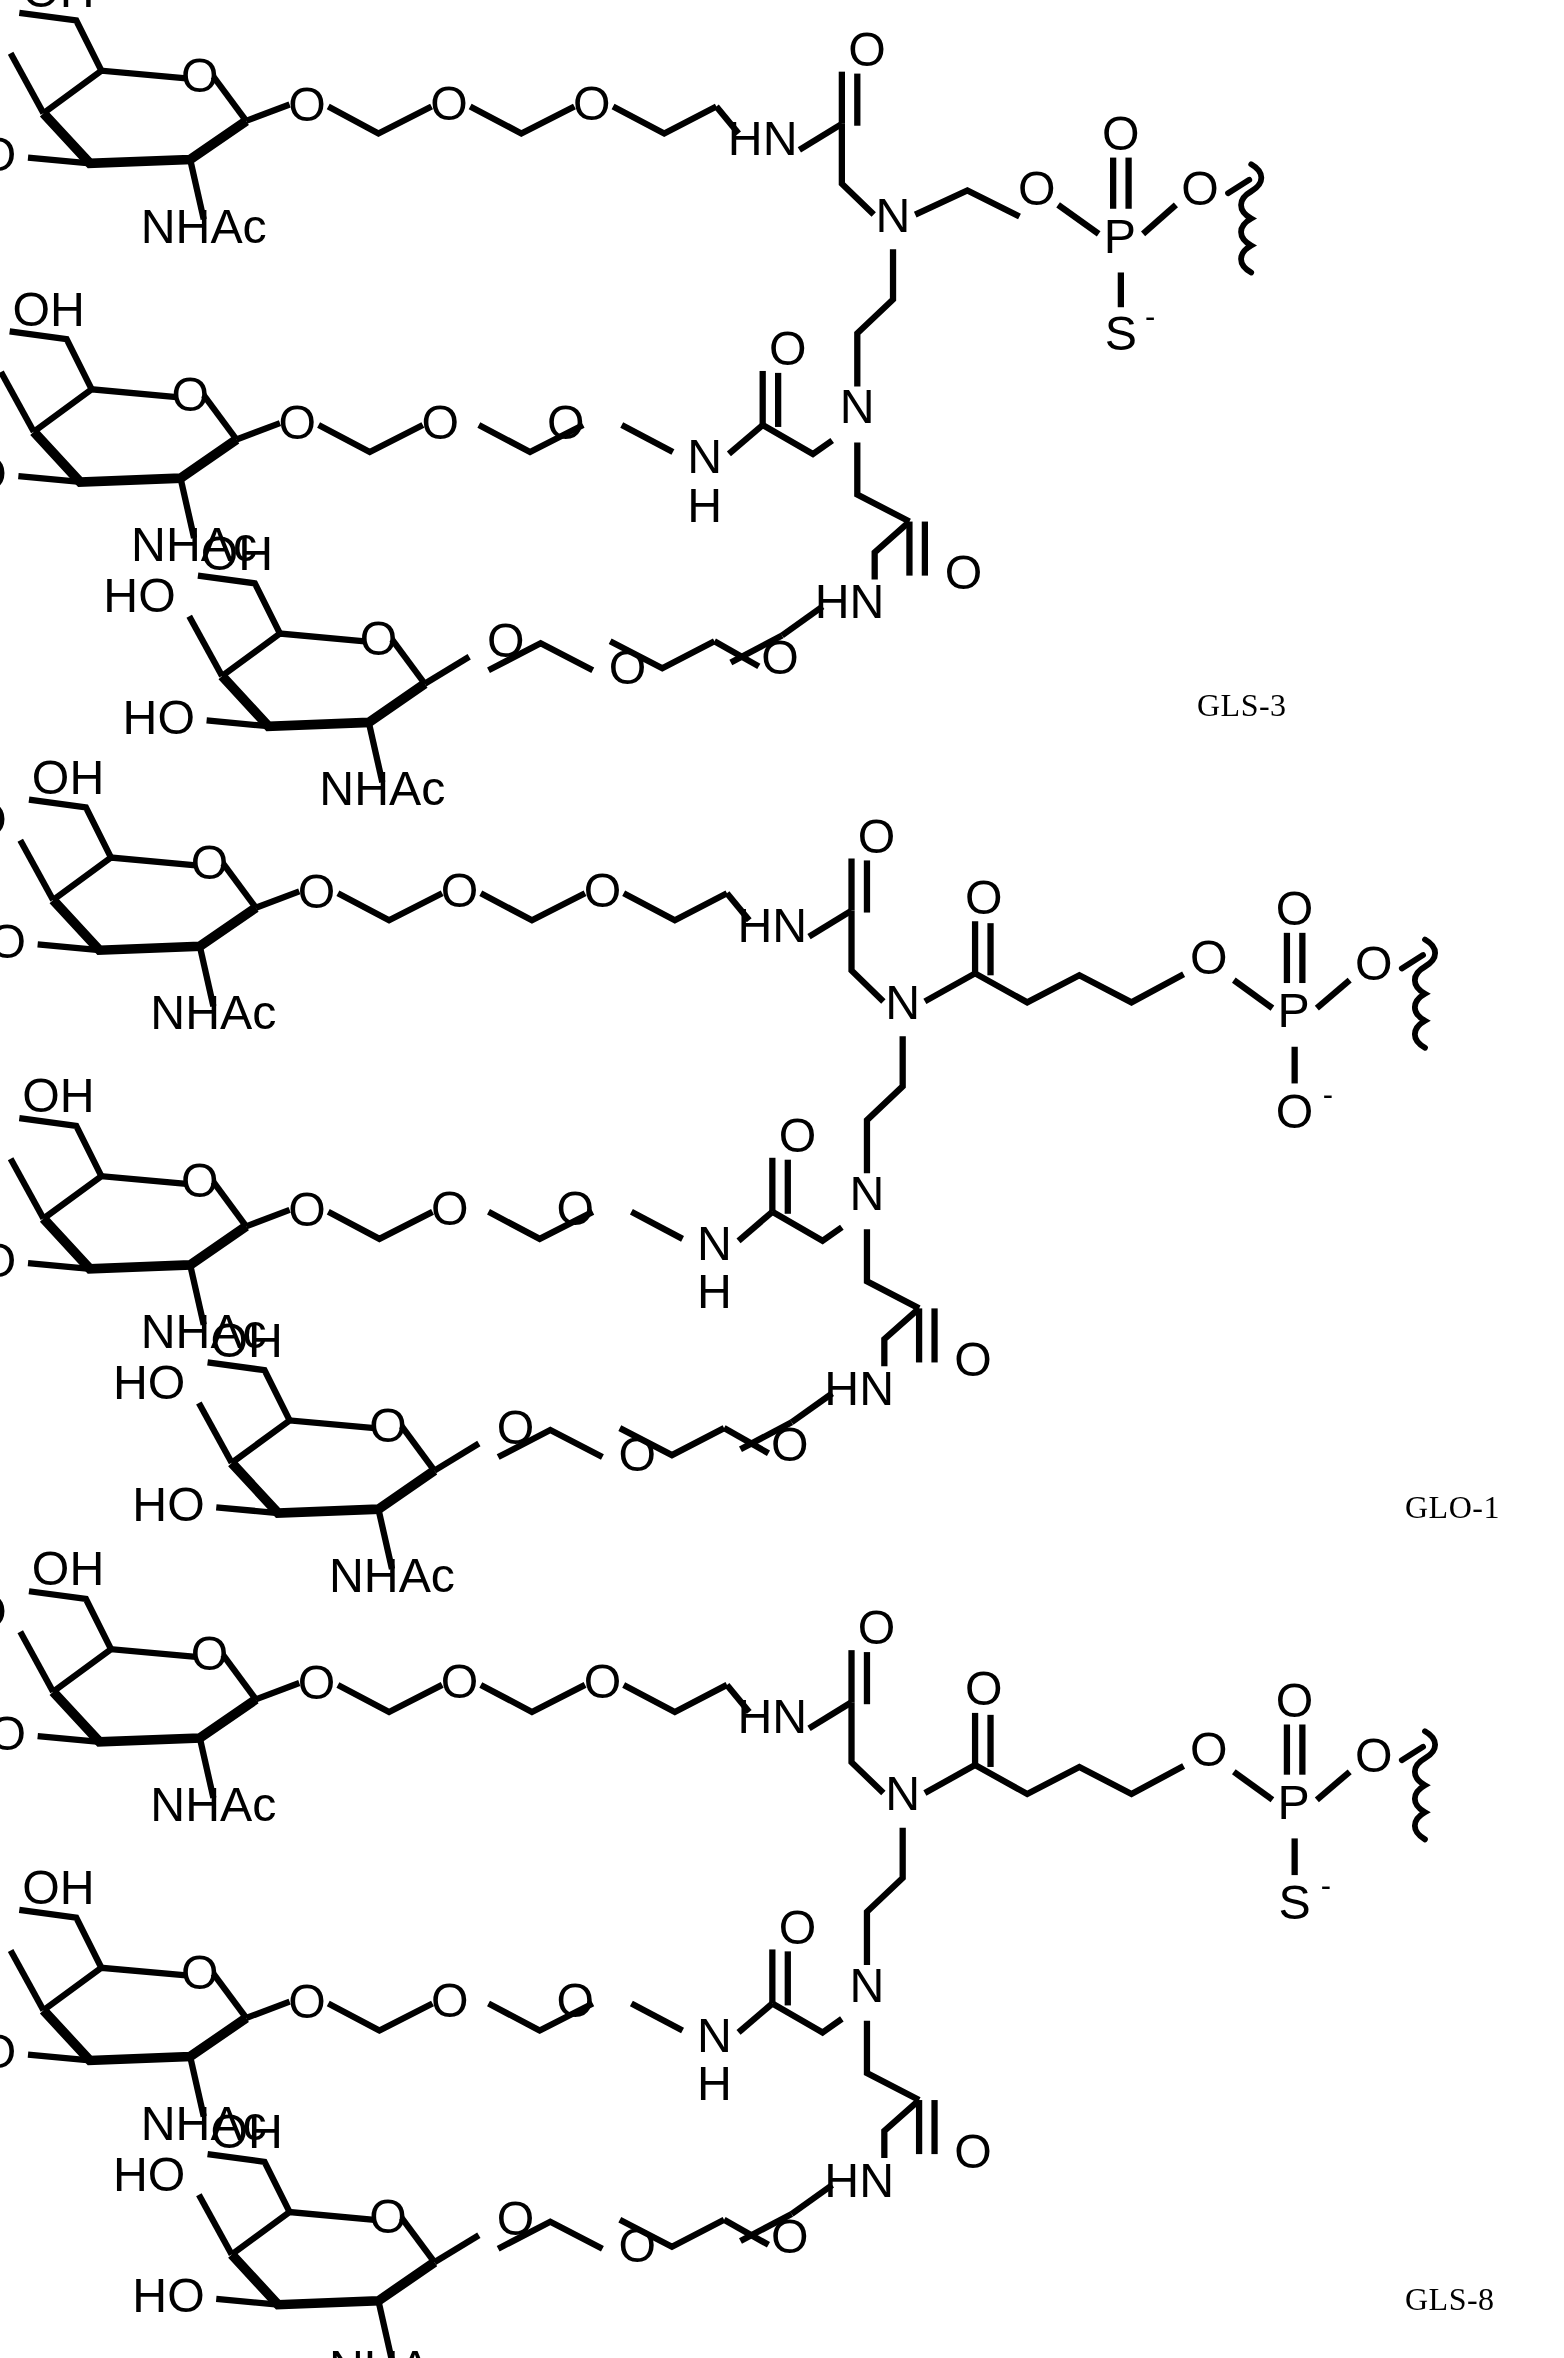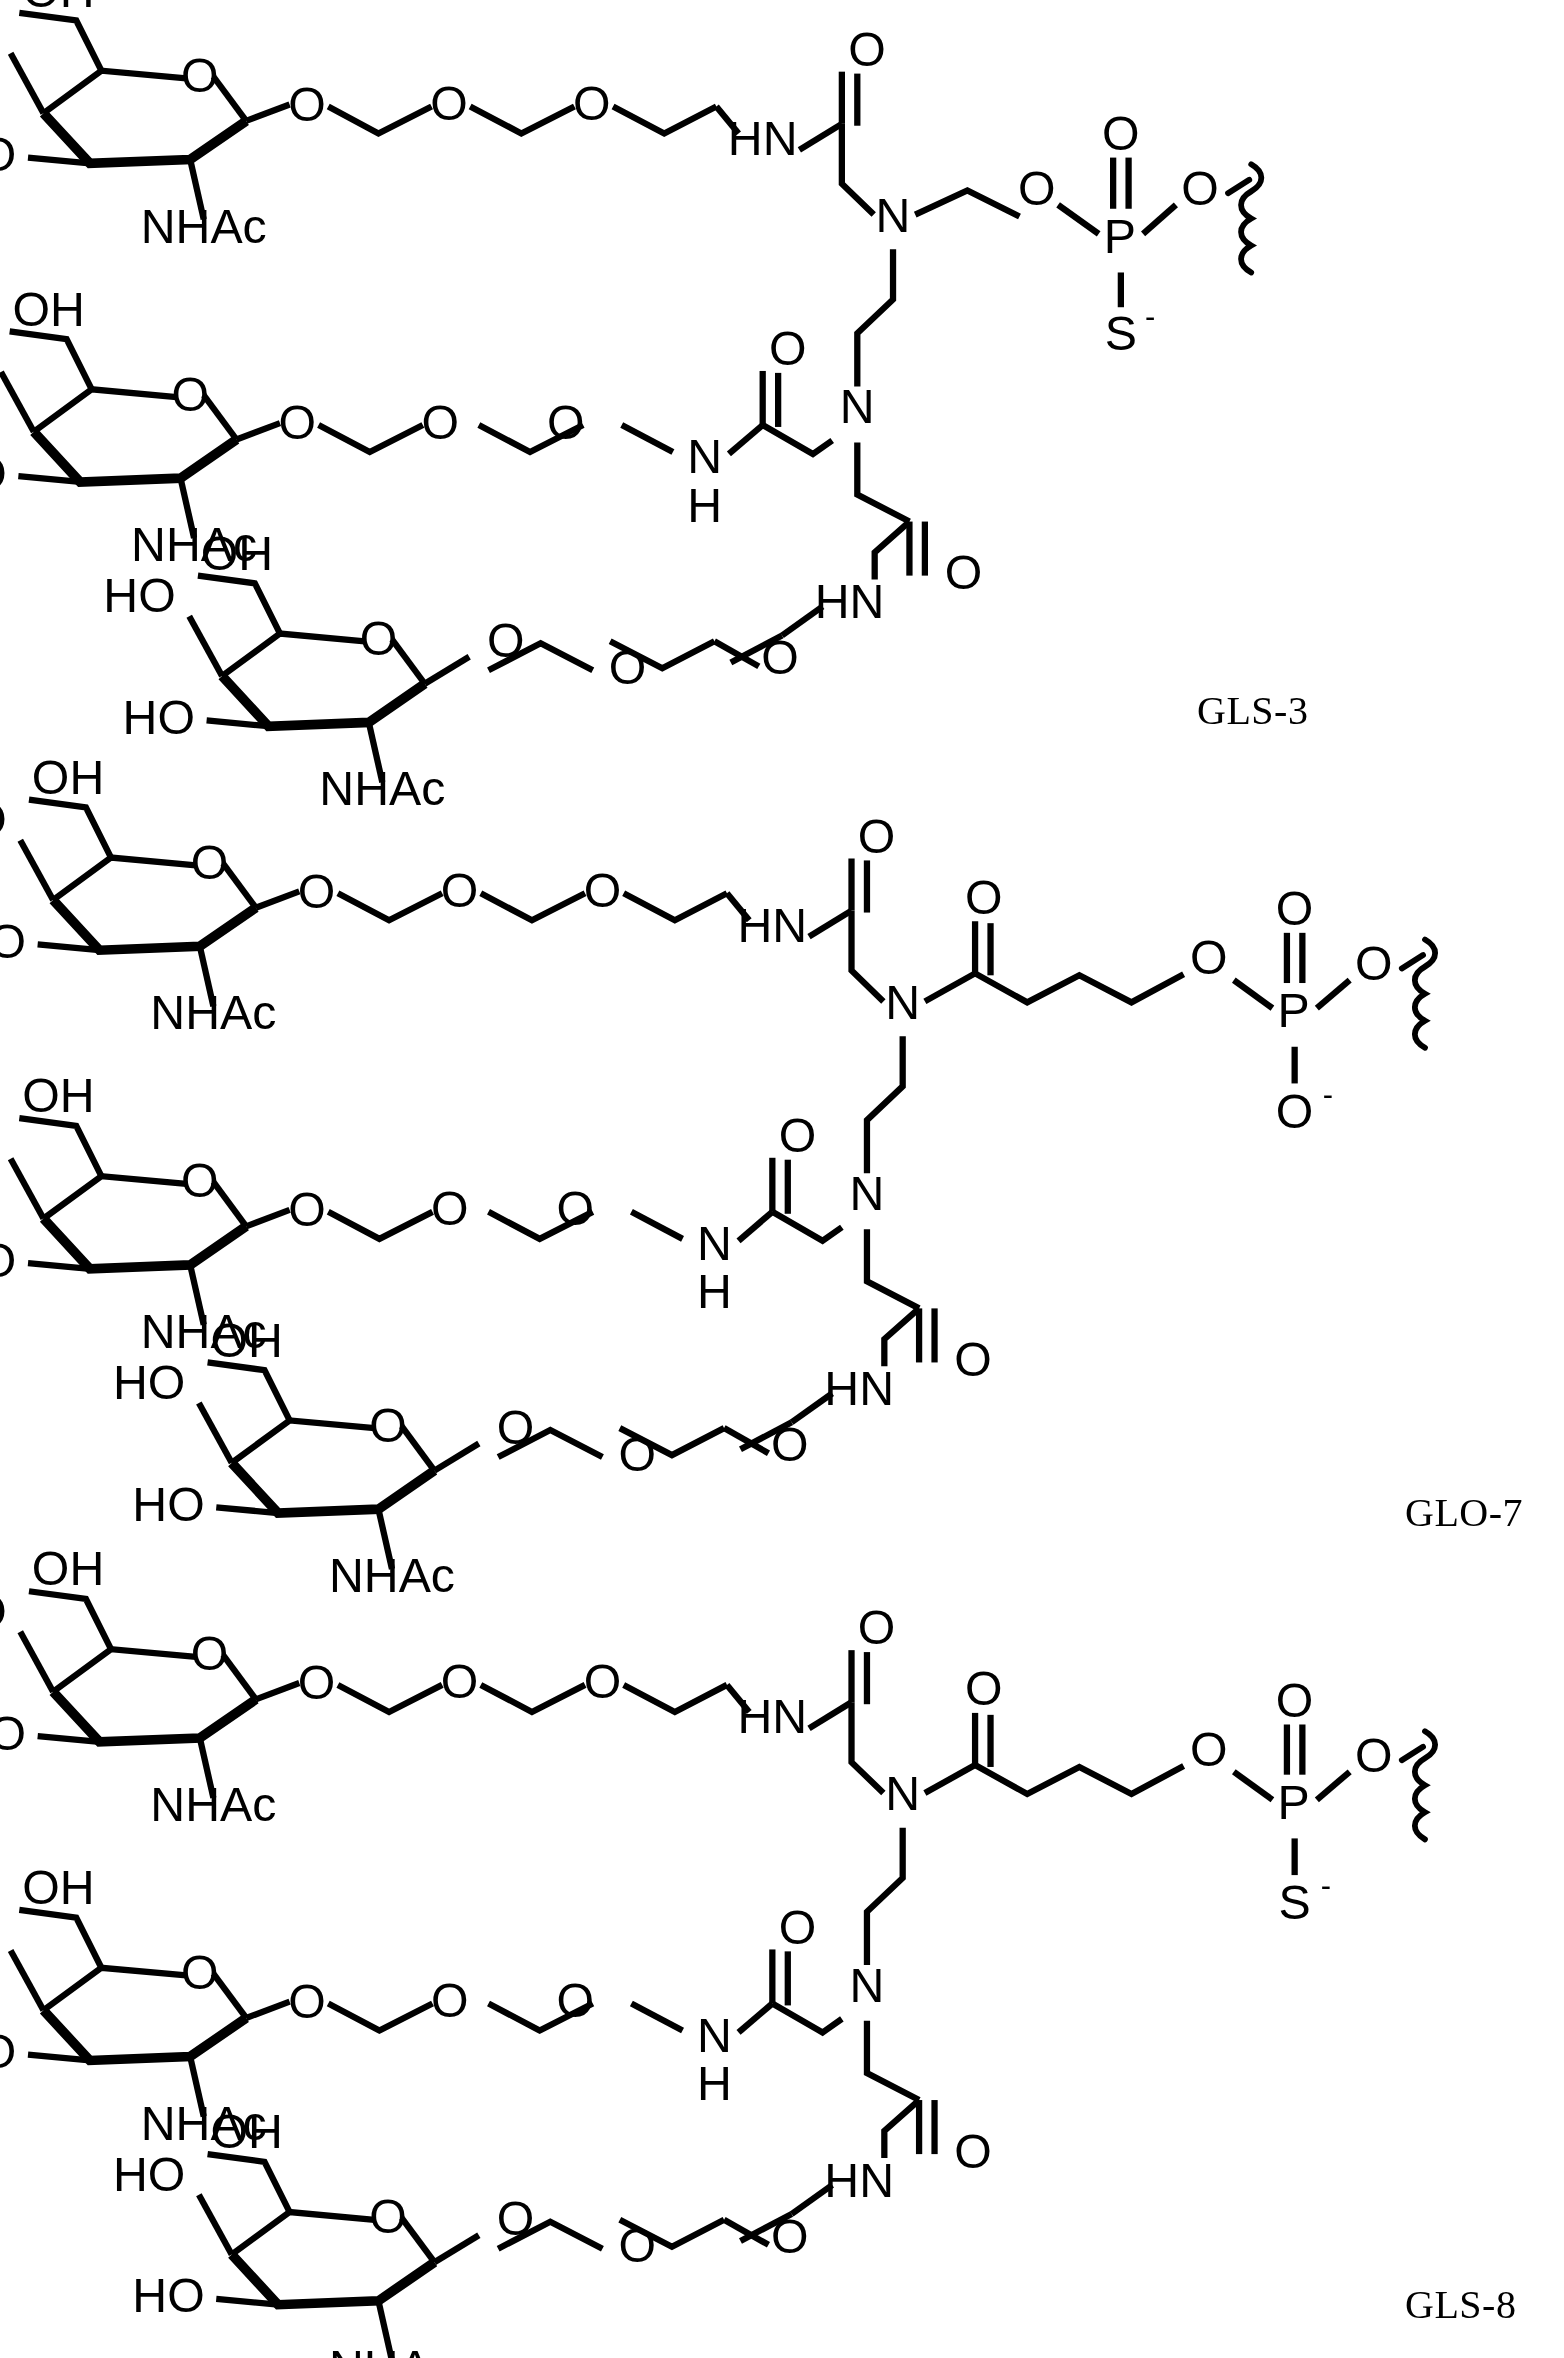--- a/index.html
+++ b/index.html
@@ -21,21 +21,21 @@
   .struct-svg {
     position: absolute;
     left: 0;
     top: 0;
     width: 1564px;
     height: 2359px;
   }
   .cmp-label {
     position: absolute;
     font-family: "Liberation Serif", serif;
-    font-size: 40px;
+    font-size: 32px;
     color: #000000;
     letter-spacing: 0.5px;
     white-space: nowrap;
   }
   #label-gls3 { left: 1197px; top: 687px; }
   #label-glo4 { left: 1405px; top: 1489px; }
   #label-gls4 { left: 1405px; top: 2281px; }
 </style>
 </head>
 <body>
@@ -340,18 +340,18 @@
         <path class="bond" d="M624,699 L570,671 L516,699"></path>
         <text class="atxt" x="534" y="685" text-anchor="middle">O</text>
         <path class="bond" d="M496,685 L450,713"></path>
         <use href="#galnac" x="450" y="713"></use>
       </g>
     </g>
   </svg>
 
   <div class="cmp-label" id="label-gls3">GLS-3</div>
 
-  <div class="cmp-label" id="label-glo4">GLO-7</div>
+  <div class="cmp-label" id="label-glo4">GLO-1</div>
 
   <div class="cmp-label" id="label-gls4">GLS-8</div>
 
 </div>
 
 
 </body></html>

